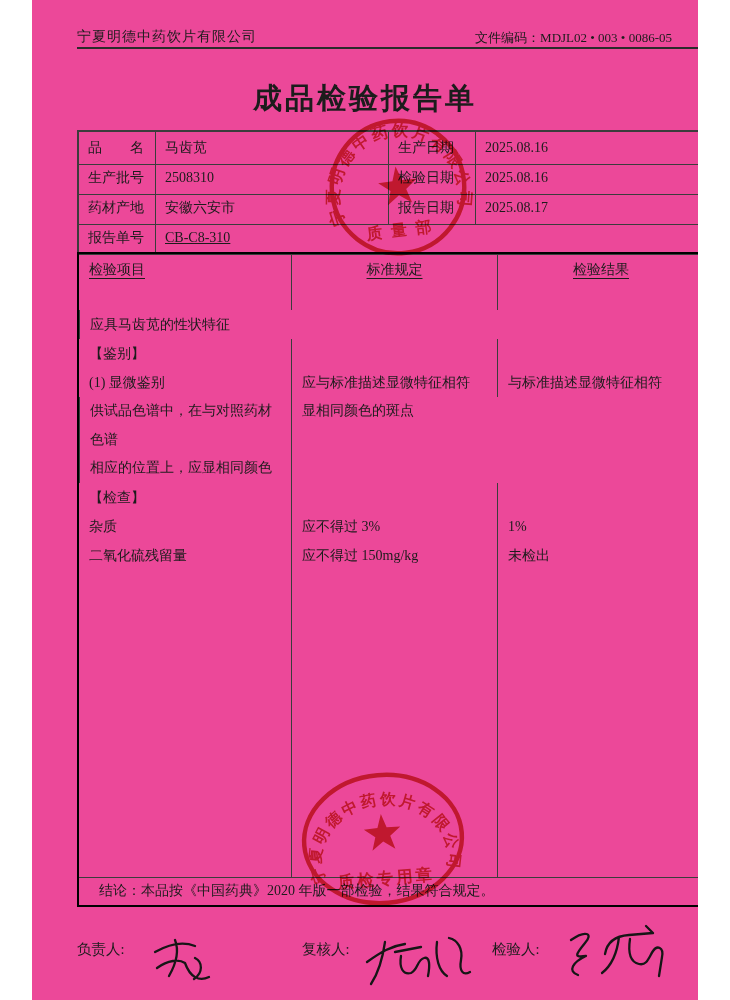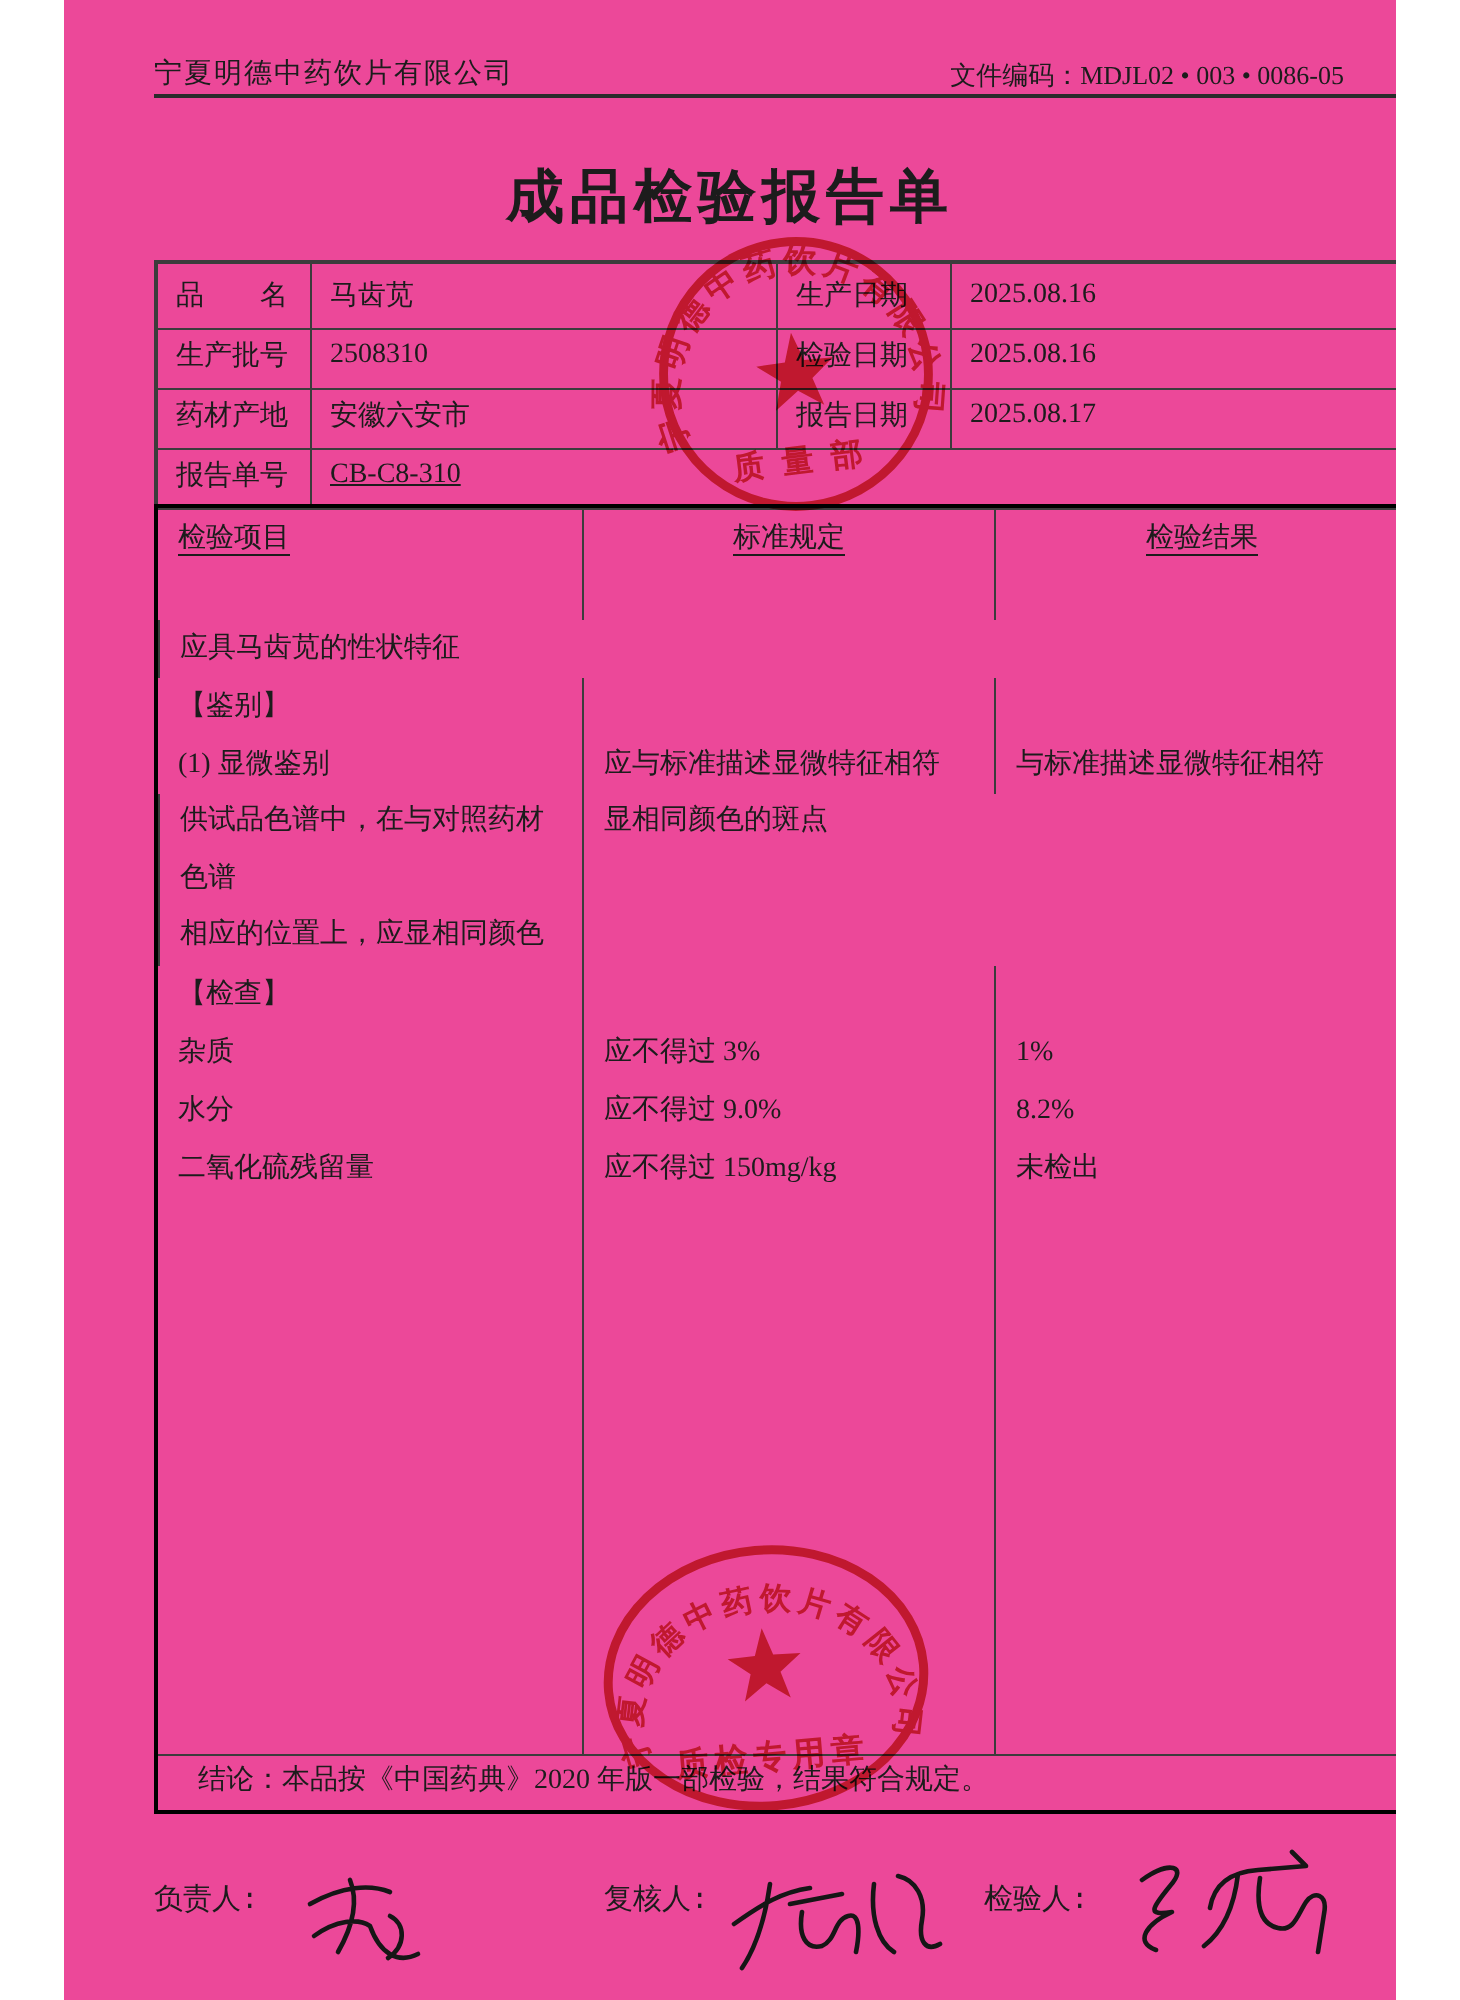--- a/index.html
+++ b/index.html
@@ -55,21 +55,21 @@
   }
 
   
   .stamp { position:absolute; mix-blend-mode:multiply; opacity:.85; pointer-events:none; }
   .stamp-top { left:282px; top:106px; width:168px; height:162px; transform:rotate(-7deg); }
   .stamp-bottom { left:266px; top:766px; width:170px; height:146px; transform:rotate(-5deg); }
   .stamp text { font-family:"Liberation Serif","DejaVu Serif",serif; font-weight:bold; }
 
   
   .sig-area { position:absolute; left:45px; top:936px; width:660px; height:60px; font-size:14.5px; }
-  .sig-label { position:absolute; top:4px; white-space:nowrap;font-family:Liberation Mono, monospace; }
+  .sig-label { position:absolute; top:4px; white-space:nowrap; }
   .lab1 { left:0; } .lab2 { left:225px; } .lab3 { left:415px; }
   .sig-svg { position:absolute; }
   .sig1 { left:66px; top:-4px; }
   .sig2 { left:282px; top:-8px; }
   .sig3 { left:478px; top:-12px; }
   .sig-svg path { fill:none; stroke:#161616; stroke-width:2.3; stroke-linecap:round; stroke-linejoin:round; }
 </style>
 </head>
 <body>
 
@@ -131,25 +131,20 @@
       <div class="c c1">【检查】</div>
       <div class="c c2"></div>
       <div class="c c3"></div>
     </div>
     <div class="trow r-s">
       <div class="c c1">杂质</div>
       <div class="c c2">应不得过 3%</div>
       <div class="c c3">1%</div>
     </div>
     <div class="trow r-s">
-      <div class="c c1">水分</div>
-      <div class="c c2">应不得过 9.0%</div>
-      <div class="c c3">8.2%</div>
-    </div>
-    <div class="trow r-s">
       <div class="c c1">二氧化硫残留量</div>
       <div class="c c2">应不得过 150mg/kg</div>
       <div class="c c3">未检出</div>
     </div>
 
     <div class="trow r-spacer">
       <div class="c c1"></div>
       <div class="c c2"></div>
       <div class="c c3"></div>
     </div>

